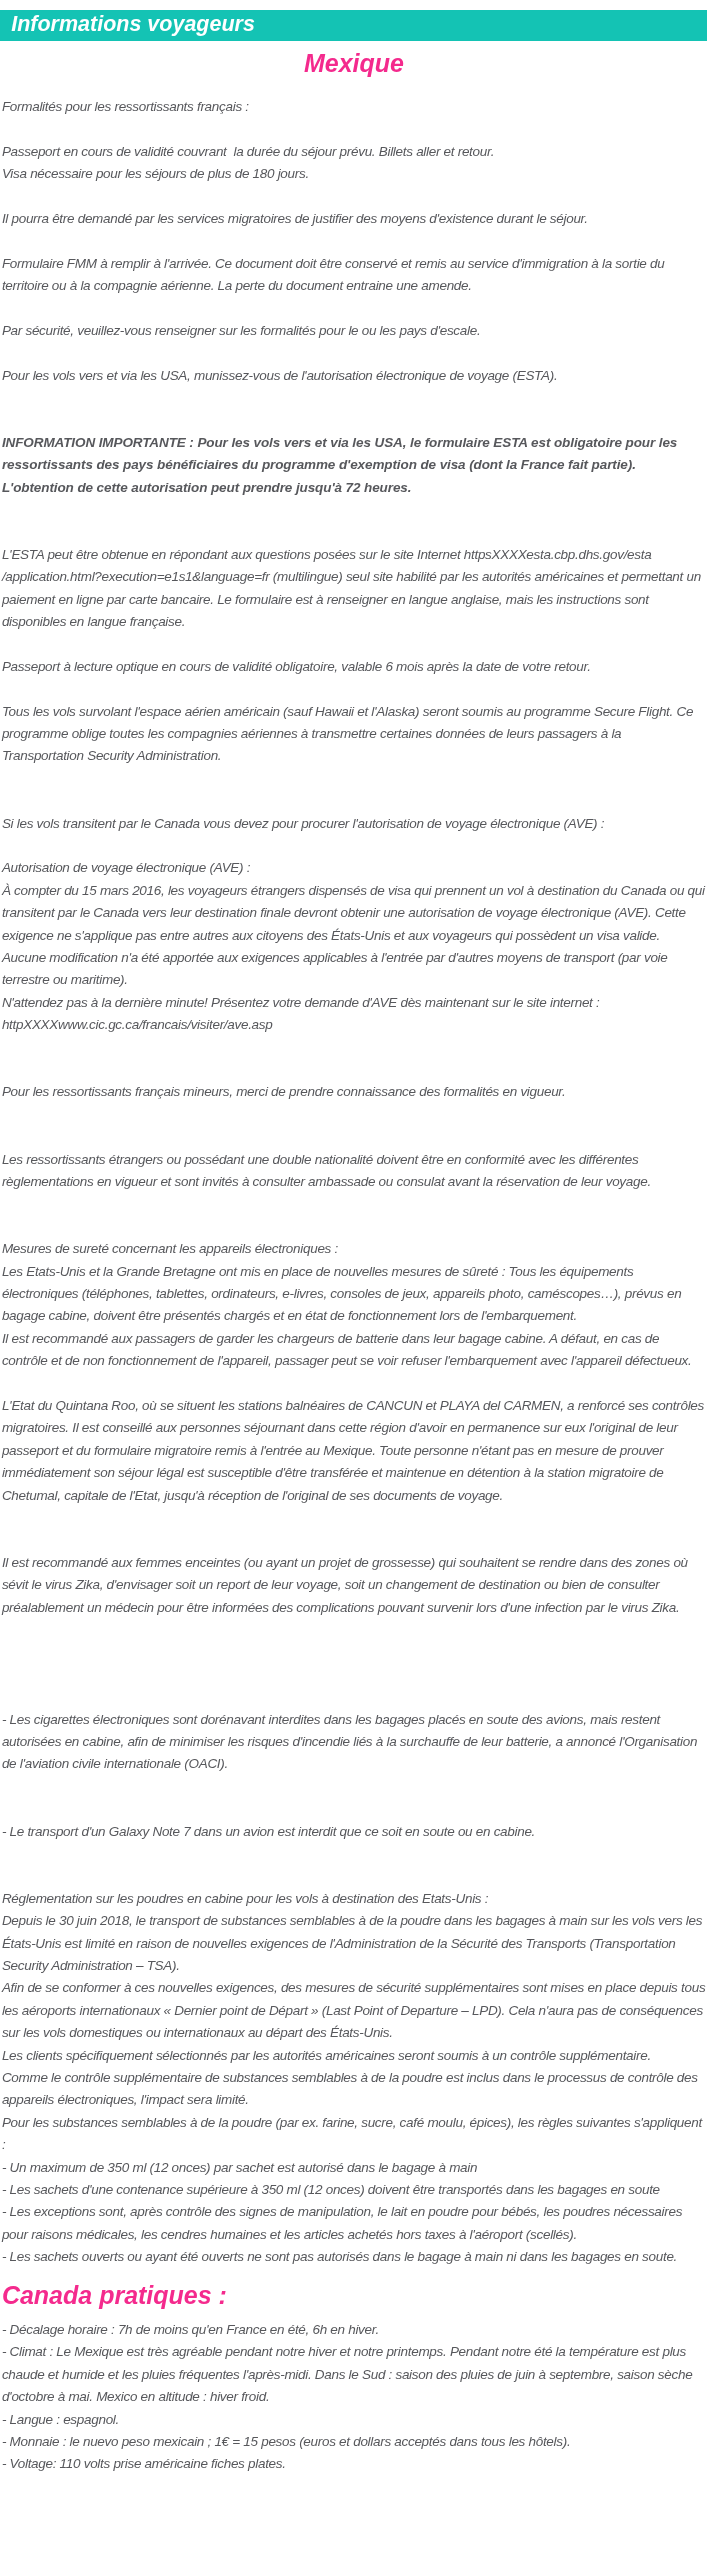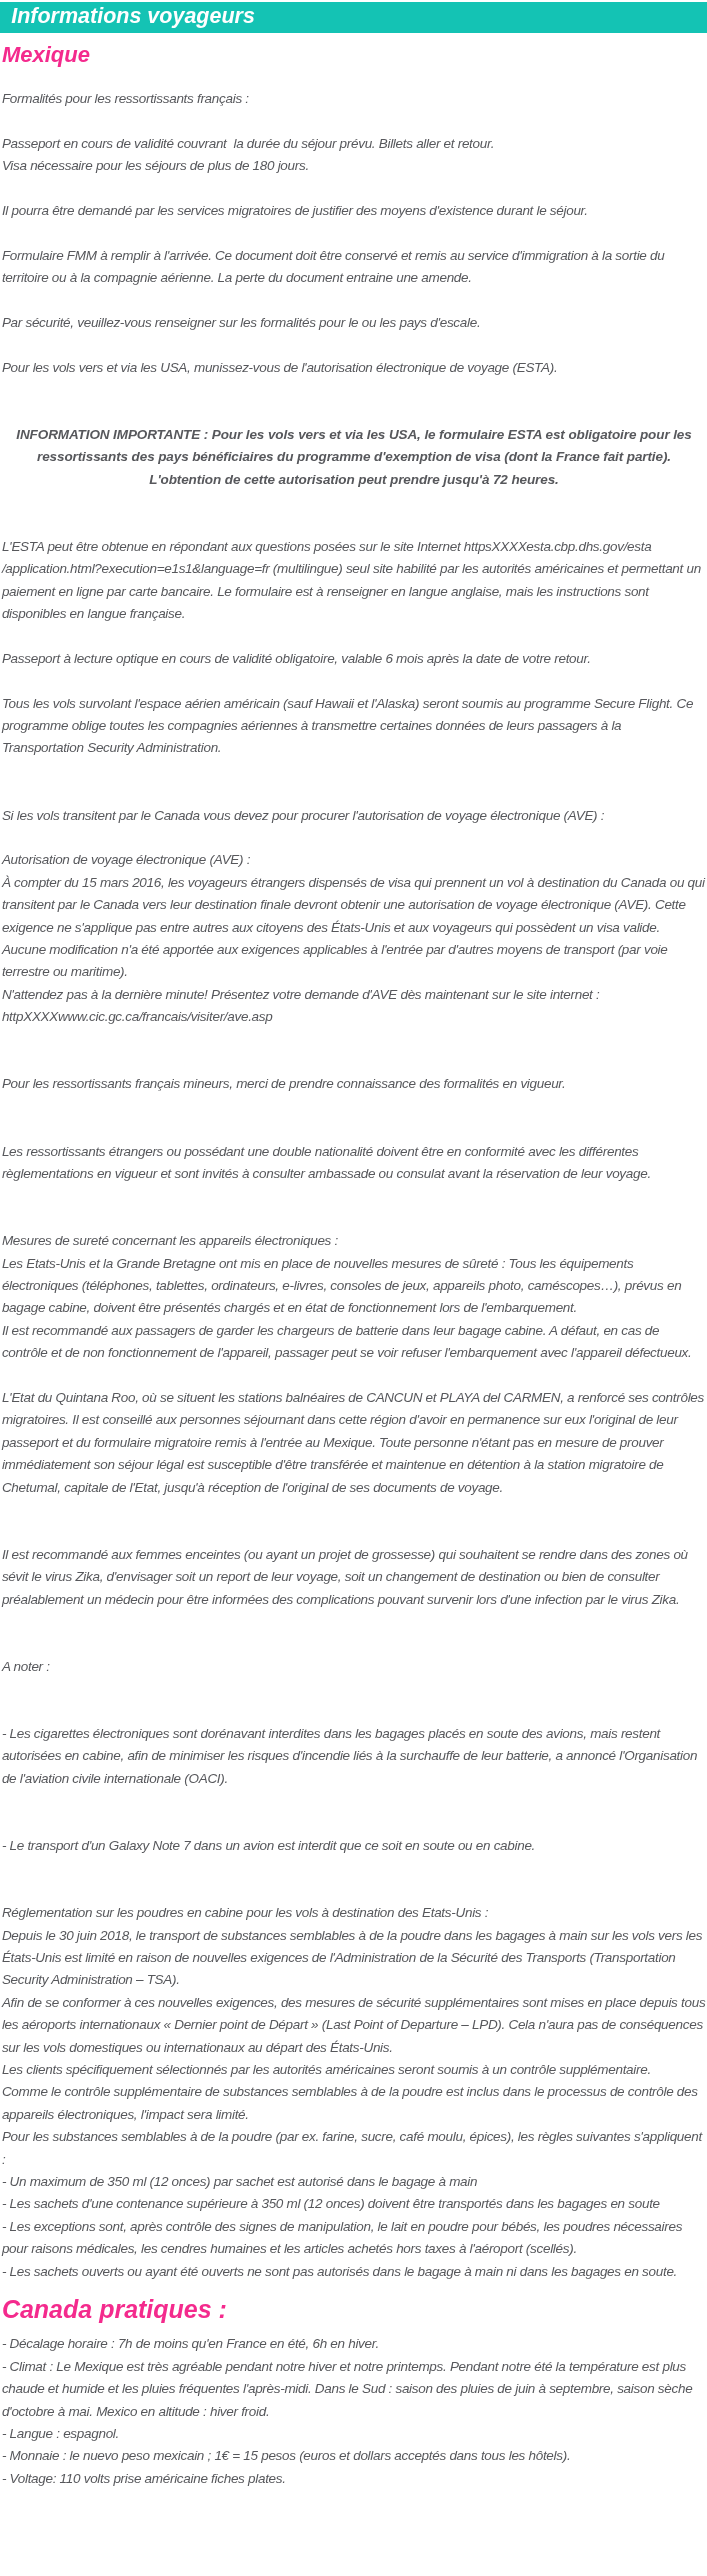--- a/index.html
+++ b/index.html
@@ -9,47 +9,47 @@
   }
   html,body{margin:0;padding:0;background:#ffffff;}
   body{
     width:708px;
     font-family:"Liberation Sans", sans-serif;
     font-style:italic;
     color:var(--body);
     -webkit-font-smoothing:antialiased;
   }
   .topbar{
-    margin-top:2px;
+    margin-top:10px;
     background:var(--teal);
     color:#ffffff;
     font-size:21.5px;
     font-weight:700;
     line-height:27px;
     padding:0.9px 11.2px 2.8px 11.2px;
   }
   .country{
     color:var(--pink);
-    font-size:22px;
+    font-size:25px;
     font-weight:700;
     margin:8.4px 1.9px 18.7px 1.9px;
     line-height:28px;
+    text-align:center;
   }
   .content{
     padding:0 1.9px 15px 1.9px;
     font-size:13.5px;
     line-height:22.4px;
     letter-spacing:-0.3px;
   }
   .content p{margin:0;white-space:pre-wrap;}
   .content p.spacer{height:22.4px;}
   .content p.bold{
     font-weight:700;
     letter-spacing:-0.1px;
-    text-align:center;
   }
   .content h2.heading{
     color:var(--pink);
     font-size:25px;
     font-weight:700;
     letter-spacing:0;
     margin:12px 0 10.3px 0;
     line-height:28px;
   }
 </style>
@@ -103,21 +103,20 @@
     <p class="paragraph">Mesures de sureté concernant les appareils électroniques :</p>
     <p class="paragraph">Les Etats-Unis et la Grande Bretagne ont mis en place de nouvelles mesures de sûreté : Tous les équipements électroniques (téléphones, tablettes, ordinateurs, e-livres, consoles de jeux, appareils photo, caméscopes…), prévus en bagage cabine, doivent être présentés chargés et en état de fonctionnement lors de l'embarquement.</p>
     <p class="paragraph">Il est recommandé aux passagers de garder les chargeurs de batterie dans leur bagage cabine. A défaut, en cas de contrôle et de non fonctionnement de l'appareil, passager peut se voir refuser l'embarquement avec l'appareil défectueux.</p>
     <p class="spacer"></p>
     <p class="paragraph">L'Etat du Quintana Roo, où se situent les stations balnéaires de CANCUN et PLAYA del CARMEN, a renforcé ses contrôles migratoires. Il est conseillé aux personnes séjournant dans cette région d'avoir en permanence sur eux l'original de leur passeport et du formulaire migratoire remis à l'entrée au Mexique. Toute personne n'étant pas en mesure de prouver immédiatement son séjour légal est susceptible d'être transférée et maintenue en détention à la station migratoire de Chetumal, capitale de l'Etat, jusqu'à réception de l'original de ses documents de voyage.</p>
     <p class="spacer"></p>
     <p class="spacer"></p>
     <p class="paragraph">Il est recommandé aux femmes enceintes (ou ayant un projet de grossesse) qui souhaitent se rendre dans des zones où sévit le virus Zika, d'envisager soit un report de leur voyage, soit un changement de destination ou bien de consulter préalablement un médecin pour être informées des complications pouvant survenir lors d'une infection par le virus Zika.</p>
     <p class="spacer"></p>
     <p class="spacer"></p>
-    <p class="paragraph">A noter :</p>
     <p class="spacer"></p>
     <p class="spacer"></p>
     <p class="paragraph">- Les cigarettes électroniques sont dorénavant interdites dans les bagages placés en soute des avions, mais restent autorisées en cabine, afin de minimiser les risques d'incendie liés à la surchauffe de leur batterie, a annoncé l'Organisation de l'aviation civile internationale (OACI).</p>
     <p class="spacer"></p>
     <p class="spacer"></p>
     <p class="paragraph">- Le transport d'un Galaxy Note 7 dans un avion est interdit que ce soit en soute ou en cabine.</p>
     <p class="spacer"></p>
     <p class="spacer"></p>
     <p class="paragraph">Réglementation sur les poudres en cabine pour les vols à destination des Etats-Unis :</p>
     <p class="paragraph">Depuis le 30 juin 2018, le transport de substances semblables à de la poudre dans les bagages à main sur les vols vers les États-Unis est limité en raison de nouvelles exigences de l'Administration de la Sécurité des Transports (Transportation Security Administration – TSA).</p>

